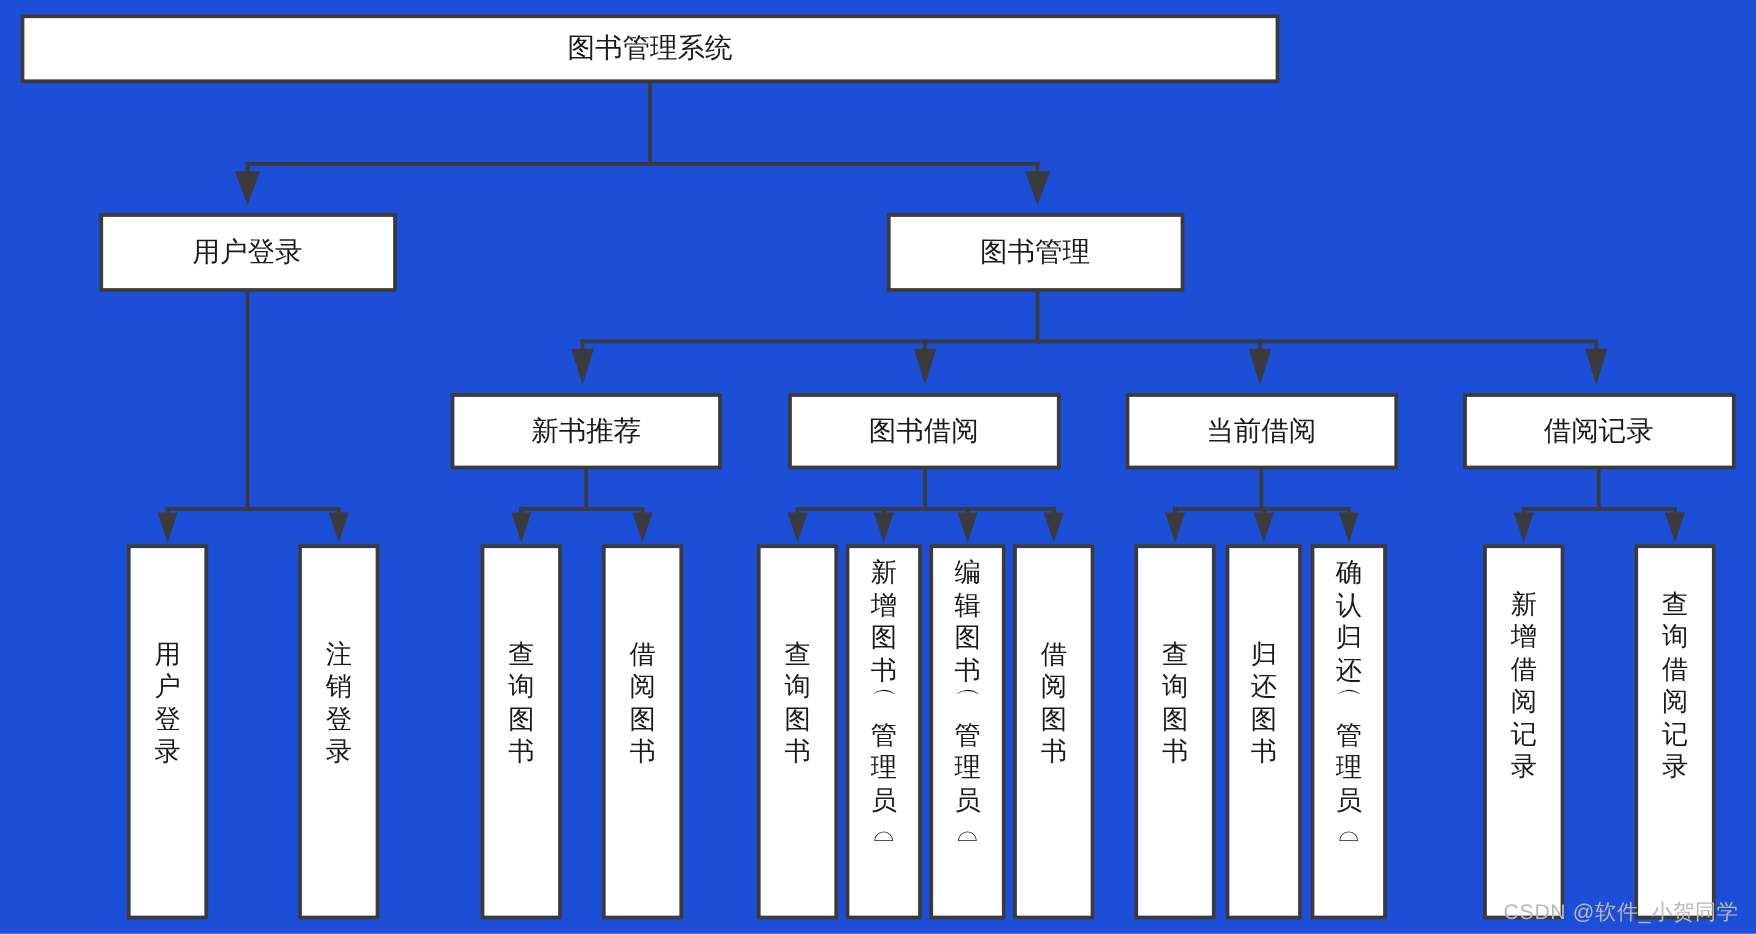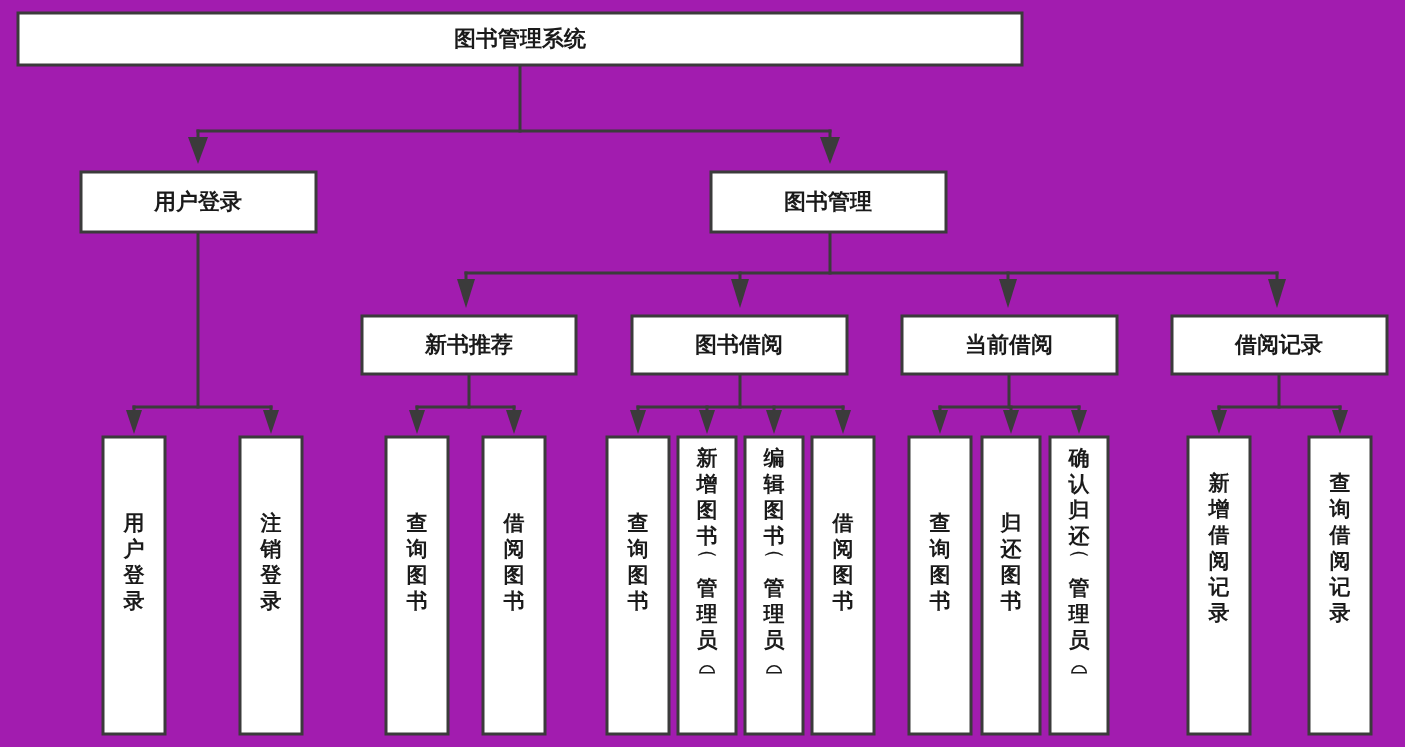--- a/index.html
+++ b/index.html
@@ -10,22 +10,21 @@
   body {
     width: 1405px;
     height: 747px;
     font-family: "Liberation Sans", "DejaVu Sans", sans-serif;
     overflow: hidden;
   }
   #diagram-root {
     position: relative;
     width: 1405px;
     height: 747px;
-    background: #a21caf;
-    font-weight: bold;
+    background: #1d4ed8;
   }
   svg#flowchart {
     position: absolute;
     left: 0;
     top: 0;
     width: 1405px;
     height: 747px;
     display: block;
   }
   .node-box {
@@ -215,14 +214,15 @@
       <rect class="node-box" x="1188" y="437" width="62" height="297"></rect>
       <text class="node-label-v" x="1219" y="490"><tspan x="1219" dy="0">新</tspan><tspan x="1219" dy="26">增</tspan><tspan x="1219" dy="26">借</tspan><tspan x="1219" dy="26">阅</tspan><tspan x="1219" dy="26">记</tspan><tspan x="1219" dy="26">录</tspan></text>
     </g>
     <g>
       <rect class="node-box" x="1309" y="437" width="62" height="297"></rect>
       <text class="node-label-v" x="1340" y="490"><tspan x="1340" dy="0">查</tspan><tspan x="1340" dy="26">询</tspan><tspan x="1340" dy="26">借</tspan><tspan x="1340" dy="26">阅</tspan><tspan x="1340" dy="26">记</tspan><tspan x="1340" dy="26">录</tspan></text>
     </g>
 
   </svg>
 
+  <div class="watermark">CSDN @软件_小贺同学</div>
 
 </div>
 
 </body></html>

